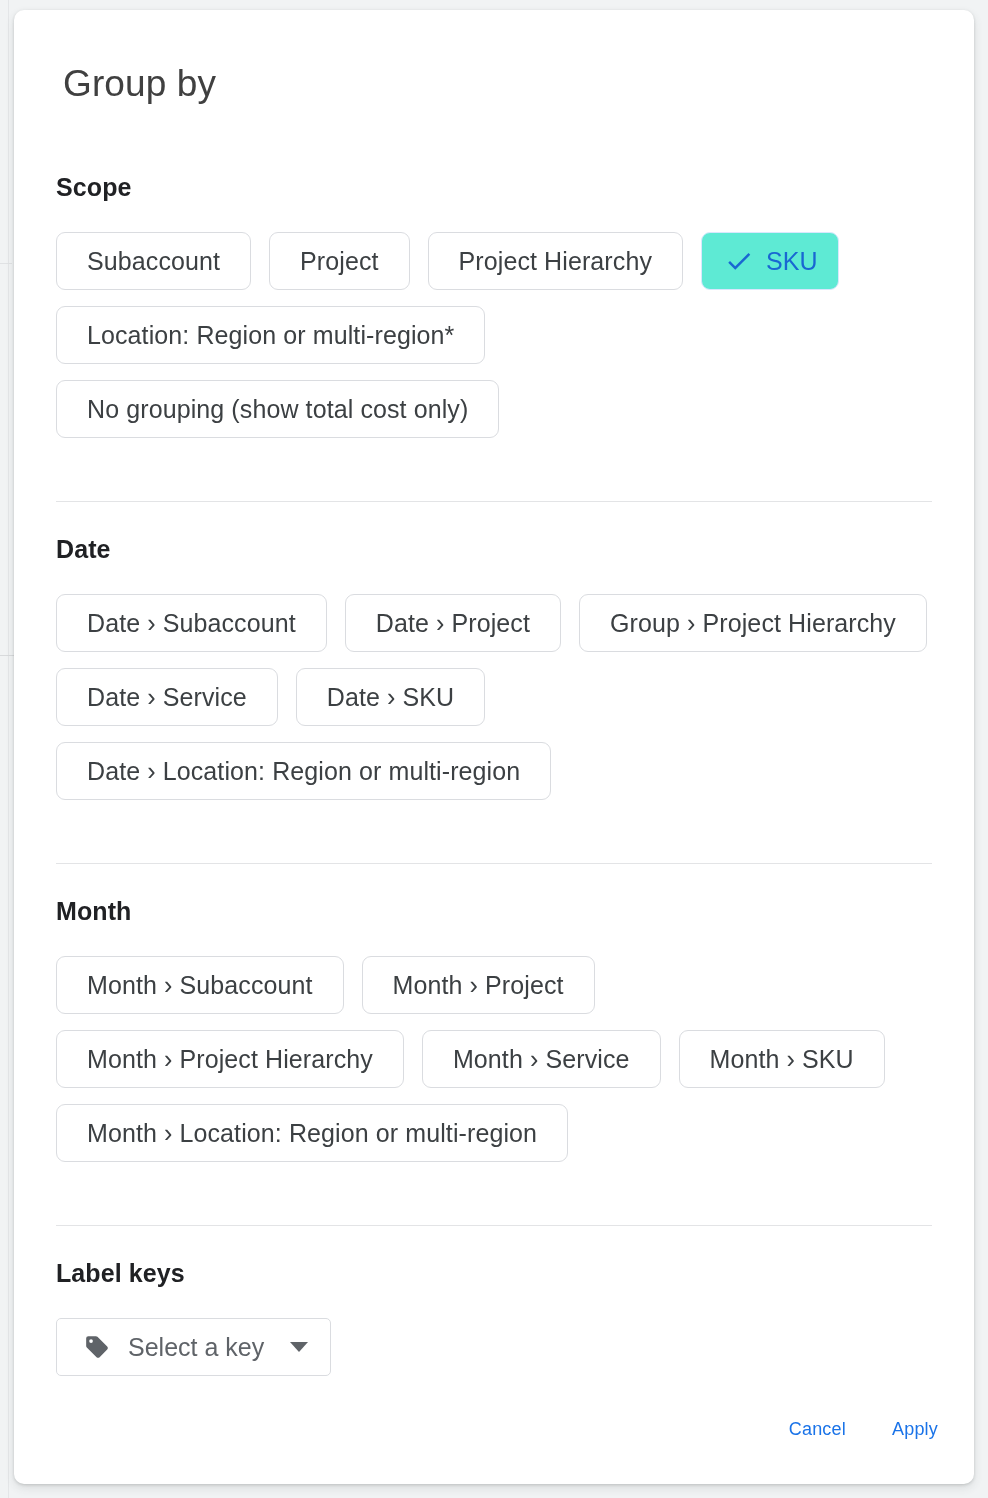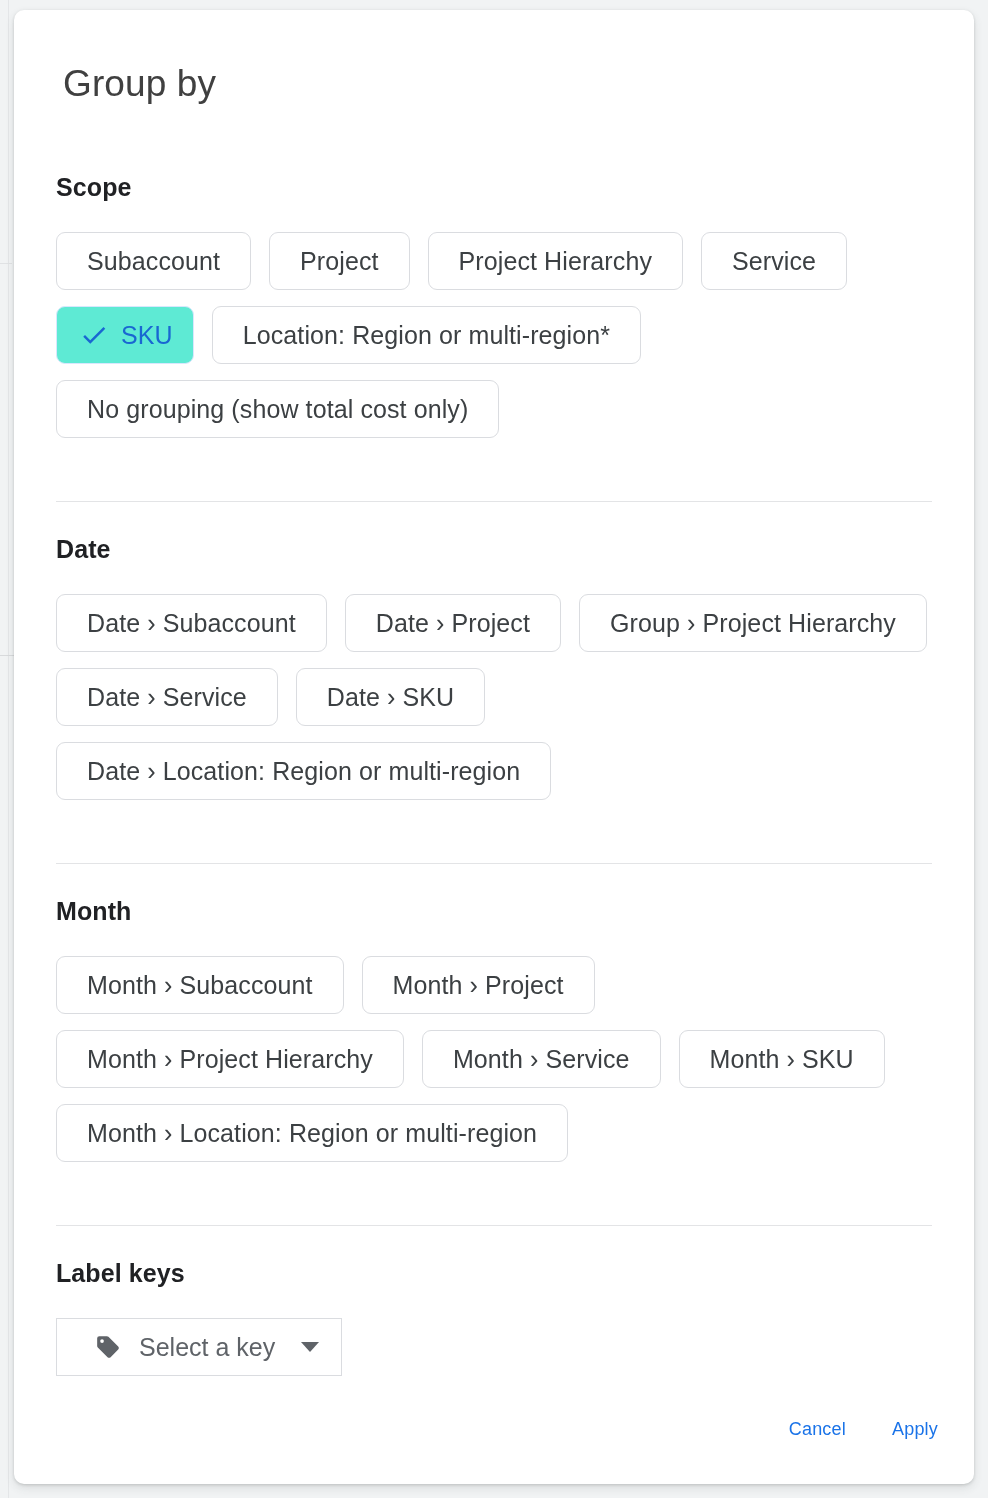--- a/index.html
+++ b/index.html
@@ -117,23 +117,23 @@
     background: #e3e4e6;
     width: 876px;
   }
 
   
   .select-chip {
     display: inline-flex;
     align-items: center;
     height: 58px;
     box-sizing: border-box;
-    padding: 0 22px 0 38px;
+    padding: 0 22px 0 27px;
     border: 1px solid #dadce0;
-    border-radius: 0;
+    border-radius: 5px;
     background: #ffffff;
     color: #5f6368;
     font-size: 25px;
     cursor: pointer;
     user-select: none;
   }
   .select-chip .tag-icon {
     width: 26px;
     height: 26px;
     margin-right: 18px;
@@ -197,23 +197,20 @@
     <div class="section-header block-header-gap">Scope</div>
     <div class="chip-row" id="scope-chips">
         <div class="chip">
           <span>Subaccount</span>
         </div>
         <div class="chip">
           <span>Project</span>
         </div>
         <div class="chip">
           <span>Project Hierarchy</span>
-        </div>
-        <div class="chip">
-          <span>Service</span>
         </div>
         <div class="chip selected">
           <span class="check"><svg viewBox="0 0 24 24" width="30" height="30" aria-hidden="true">
               <path d="M9 16.2L4.8 12l-1.4 1.4L9 19 21 7l-1.4-1.4z" fill="#1967d2"></path>
             </svg></span>
           <span>SKU</span>
         </div>
         <div class="chip">
           <span>Location: Region or multi-region*</span>
         </div>

